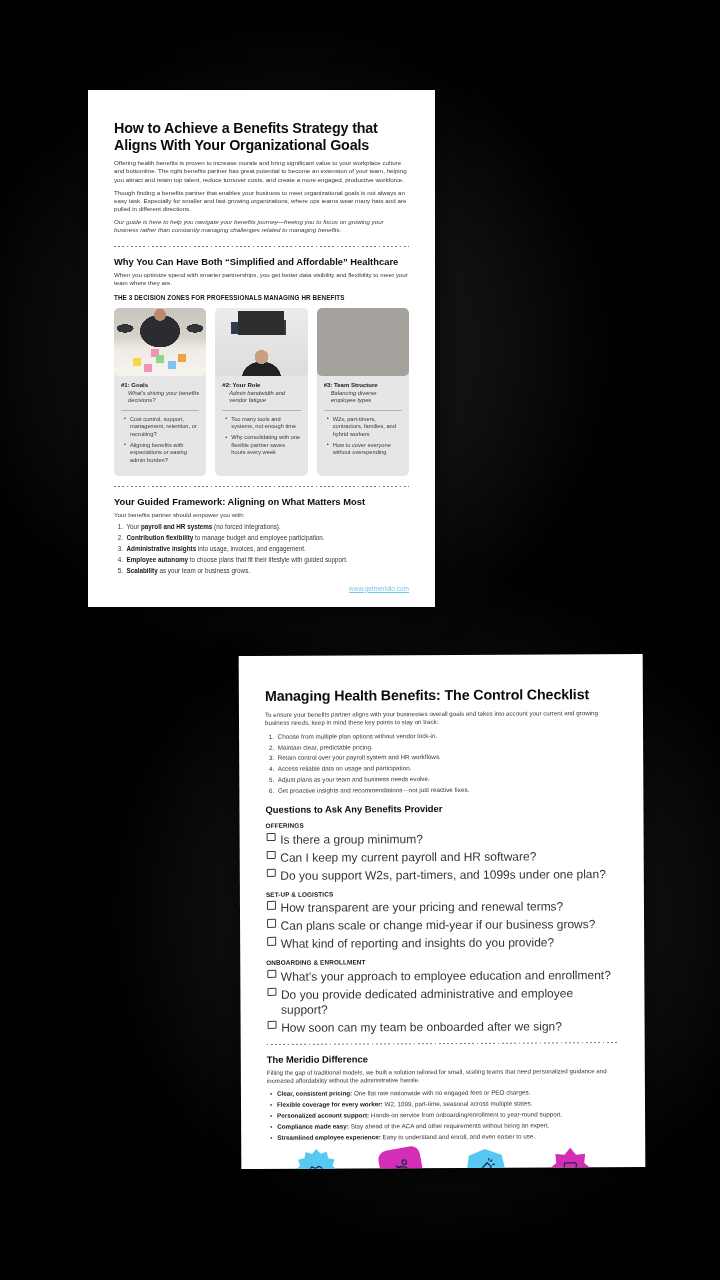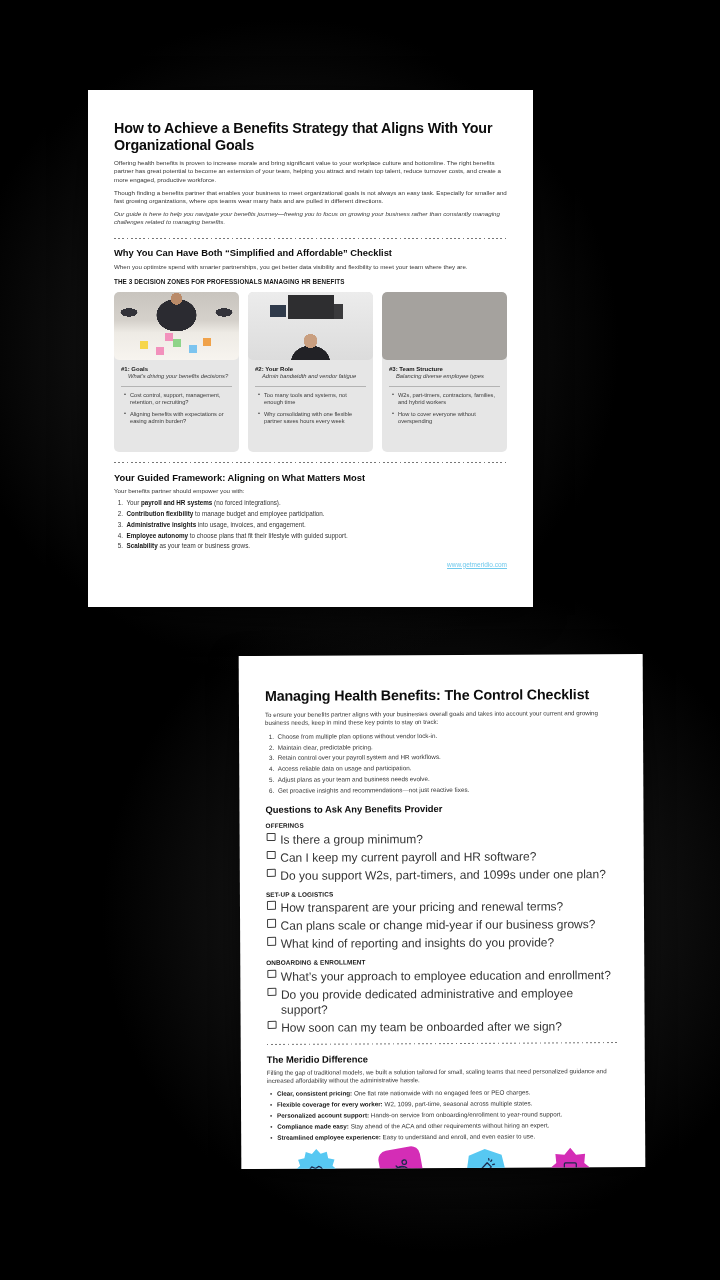--- a/index.html
+++ b/index.html
@@ -9,21 +9,21 @@
     background-image:
       radial-gradient(circle 330px at 289px 348px, #161616 0%, #121212 55%, rgba(18,18,18,0) 100%),
       radial-gradient(circle 340px at 442px 912px, #161616 0%, #121212 55%, rgba(18,18,18,0) 100%);
     font-family:"Liberation Sans", sans-serif;
     -webkit-font-smoothing:antialiased;
   }
   .page{
     position:absolute;background:#fff;color:#2e2e2e;box-sizing:border-box;
     box-shadow:0 8px 28px rgba(0,0,0,0.7);overflow:hidden;
   }
-  .page1{left:88px;top:90px;width:445px;height:517px;padding:30px 26px 0;}
+  .page1{left:88px;top:90px;width:347px;height:517px;padding:30px 26px 0;}
   .page2{left:240px;top:655px;width:404px;height:513px;padding:32px 26px 0;transform:rotate(-0.3deg);}
   h1{font-size:14.3px;line-height:1.16;font-weight:bold;color:#0c0c0c;margin:0 0 6px;letter-spacing:-0.15px;}
   h2{font-size:9.4px;line-height:1.2;font-weight:bold;color:#0c0c0c;margin:0 0 4px;}
   .body{font-size:6.2px;line-height:1.32;margin:0 0 5px;color:#353535;}
   .note{font-style:italic;color:#3a3a3a;margin-bottom:0;}
   .dashed{height:2px;margin:11px 0 8px;
     background:repeating-linear-gradient(90deg,#767676 0 1.8px,transparent 1.8px 4.2px);
     background-position:0 50%;background-size:100% 1.4px;background-repeat:no-repeat;}
   .eyebrow{font-size:6.3px;font-weight:bold;color:#161616;margin:7px 0 7px;letter-spacing:0.1px;}
   
@@ -105,21 +105,21 @@
 <body>
 
 <section class="page page1">
   <h1>How to Achieve a Benefits Strategy that Aligns With Your Organizational Goals</h1>
   <p class="body">Offering health benefits is proven to increase morale and bring significant value to your workplace culture and bottomline. The right benefits partner has great potential to become an extension of your team, helping you attract and retain top talent, reduce turnover costs, and create a more engaged, productive workforce.</p>
   <p class="body">Though finding a benefits partner that enables your business to meet organizational goals is not always an easy task. Especially for smaller and fast growing organizations, where ops teams wear many hats and are pulled in different directions.</p>
   <p class="body note">Our guide is here to help you navigate your benefits journey—freeing you to focus on growing your business rather than constantly managing challenges related to managing benefits.</p>
 
   <div class="dashed"></div>
 
-  <h2>Why You Can Have Both “Simplified and Affordable” Checklist</h2>
+  <h2>Why You Can Have Both “Simplified and Affordable” Healthcare</h2>
   <p class="body">When you optimize spend with smarter partnerships, you get better data visibility and flexibility to meet your team where they are.</p>
   <p class="eyebrow">THE 3 DECISION ZONES FOR PROFESSIONALS MANAGING HR BENEFITS</p>
 
   <div class="cards">
     <div class="card">
       <div class="photo photo-1"></div>
       <div class="card-body">
         <div class="card-title">#1: Goals</div>
         <div class="card-sub">What’s driving your benefits decisions?</div>
         <div class="card-line"></div>

